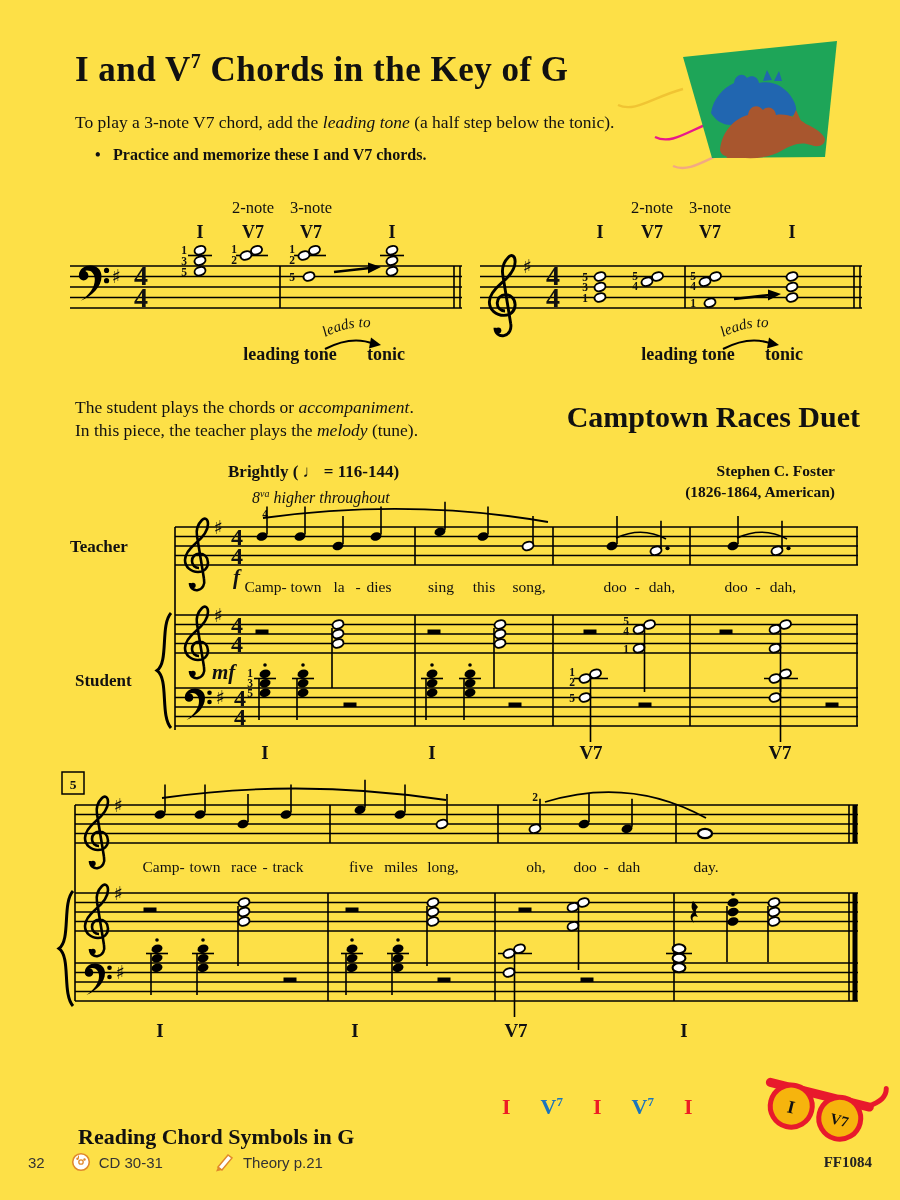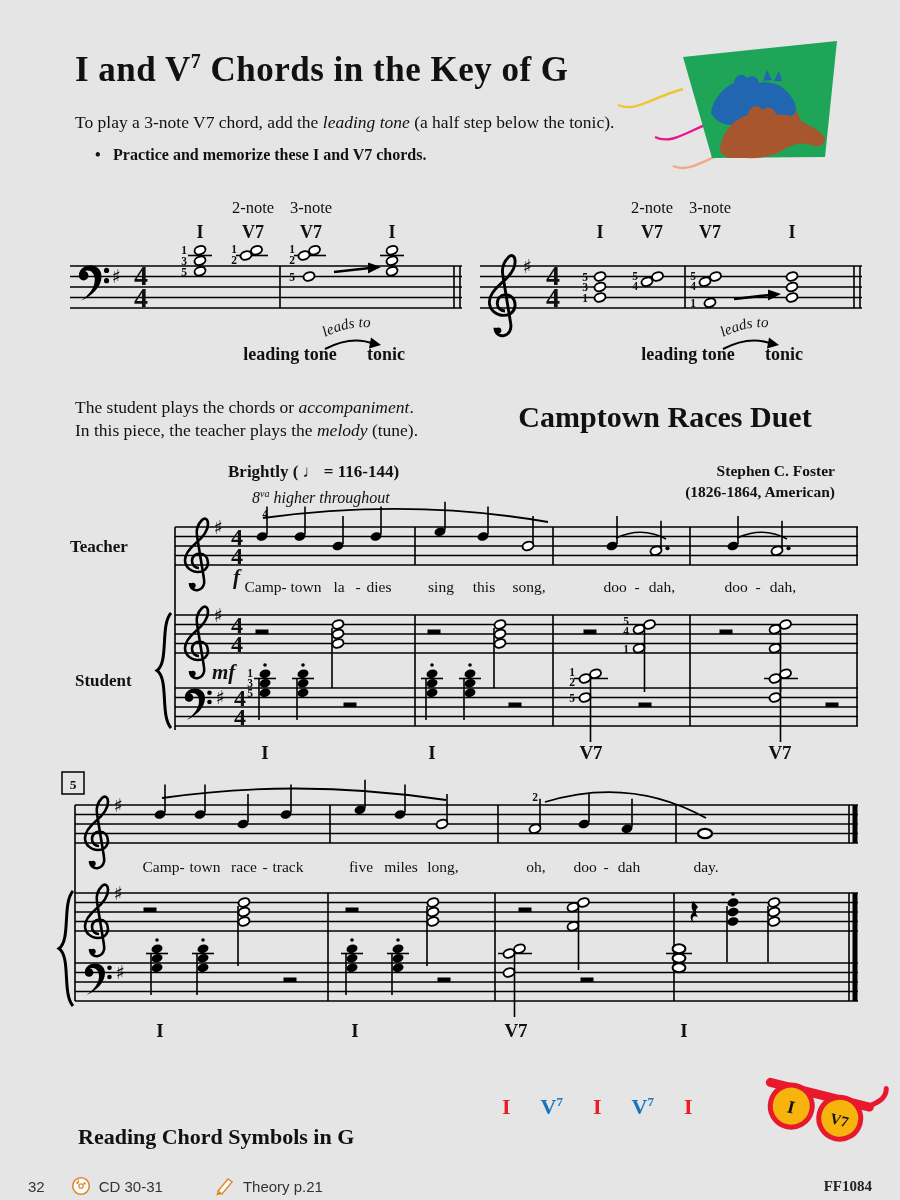--- a/index.html
+++ b/index.html
@@ -1,16 +1,16 @@
 <!DOCTYPE html>
 <html><head>
 <meta charset="utf-8">
 <style>
   html,body{margin:0;padding:0;background:#888;}
-  .page{position:relative;width:900px;height:1200px;background:#e5e5e5;overflow:hidden;
+  .page{position:relative;width:900px;height:1200px;background:#fde047;overflow:hidden;
         font-family:"Liberation Serif","DejaVu Serif",serif;color:#111;}
   .abs{position:absolute;}
   h1.title{font-size:35px;font-weight:bold;margin:0;letter-spacing:0.5px;}
   h1.title sup{font-size:20px;}
   .intro{font-size:17.5px;}
   .intro em, .note em{font-style:italic;}
   .bullet-row{font-size:16px;font-weight:bold;}
   .bullet-dot{display:inline-block;width:18px;}
   .note{font-size:17.5px;line-height:23px;}
   .duet-title{font-size:30px;font-weight:bold;}
@@ -71,21 +71,21 @@
       <path d="M105,125 C107,106 119,94 133,90 C134,81 143,78 148,85 C153,80 160,83 161,90 C172,88 183,93 191,99 C200,103 208,108 210,114 C210,120 204,123 196,120 C186,116 176,120 166,126 C155,133 130,136 118,130 C111,133 106,130 105,125 Z"></path>
       <path d="M176,96 L181,85 L186,96 Z"></path>
       <path d="M110,128 L112,133 L130,133 L128,127 Z"></path>
     </g>
   </svg>
 
   <div class="note abs" style="left:75px;top:396px;width:380px;">
     <div><span>The student plays the chords or </span><em>accompaniment</em><span>.</span></div>
     <div><span>In this piece, the teacher plays the </span><em>melody</em><span> (tune).</span></div>
   </div>
-  <div class="duet-title abs" style="left:470px;top:400px;width:390px;text-align:center;">Camptown Races Duet</div>
+  <div class="duet-title abs" style="left:470px;top:400px;width:390px;text-align:right;">Camptown Races Duet</div>
   <div class="tempo abs" style="left:228px;top:462px;">Brightly ( ♩ = 116-144)</div>
   <div class="ottava abs" style="left:252px;top:488px;"><span>8</span><sup>va</sup><span> higher throughout</span></div>
   <div class="composer abs" style="left:600px;top:460px;width:235px;">
     <div>Stephen C. Foster</div>
     <div>(1826-1864, American)</div>
   </div>
 
   <svg class="abs mus" style="left:0;top:0;" width="900" height="1200" viewBox="0 0 900 1200">
     <defs>
       <g id="nh-f">
@@ -629,21 +629,21 @@
     <g transform="translate(70,60) rotate(14)">
       <path d="M-50,-16 L52,-16" stroke="#e8192c" stroke-width="9" stroke-linecap="round"></path>
       <path d="M50,-16 C62,-24 66,-30 64,-38" stroke="#e8192c" stroke-width="5" fill="none" stroke-linecap="round"></path>
       <circle cx="-24" cy="2" r="21" fill="#f6b40d" stroke="#e8192c" stroke-width="5"></circle>
       <circle cx="26" cy="2" r="21" fill="#f6b40d" stroke="#e8192c" stroke-width="5"></circle>
       <text x="-24" y="9" style="font-size:18px;font-weight:bold;text-anchor:middle;">I</text>
       <text x="26" y="9" style="font-size:15px;font-weight:bold;text-anchor:middle;">V7</text>
     </g>
   </svg>
 
-  <div class="footer abs" style="left:28px;top:1176px;width:844px;">
+  <div class="footer abs" style="left:28px;top:1152px;width:844px;">
     <span style="margin-right:18px;">32</span>
     <svg width="20" height="20" viewBox="0 0 20 20">
       <circle cx="10" cy="10" r="8.3" fill="#fff" stroke="#e0892b" stroke-width="1.6"></circle>
       <circle cx="10" cy="10" r="2.2" fill="none" stroke="#e0892b" stroke-width="1.3"></circle>
       <circle cx="6.5" cy="6.8" r="1.2" fill="#e0892b"></circle>
       <circle cx="13.5" cy="7.5" r="1.2" fill="#e0892b"></circle>
       <line x1="7.5" y1="3.5" x2="7.5" y2="6.5" stroke="#e0892b" stroke-width="1"></line>
     </svg>
     <span style="margin-right:42px;">CD 30-31</span>
     <svg width="22" height="20" viewBox="0 0 22 20">

